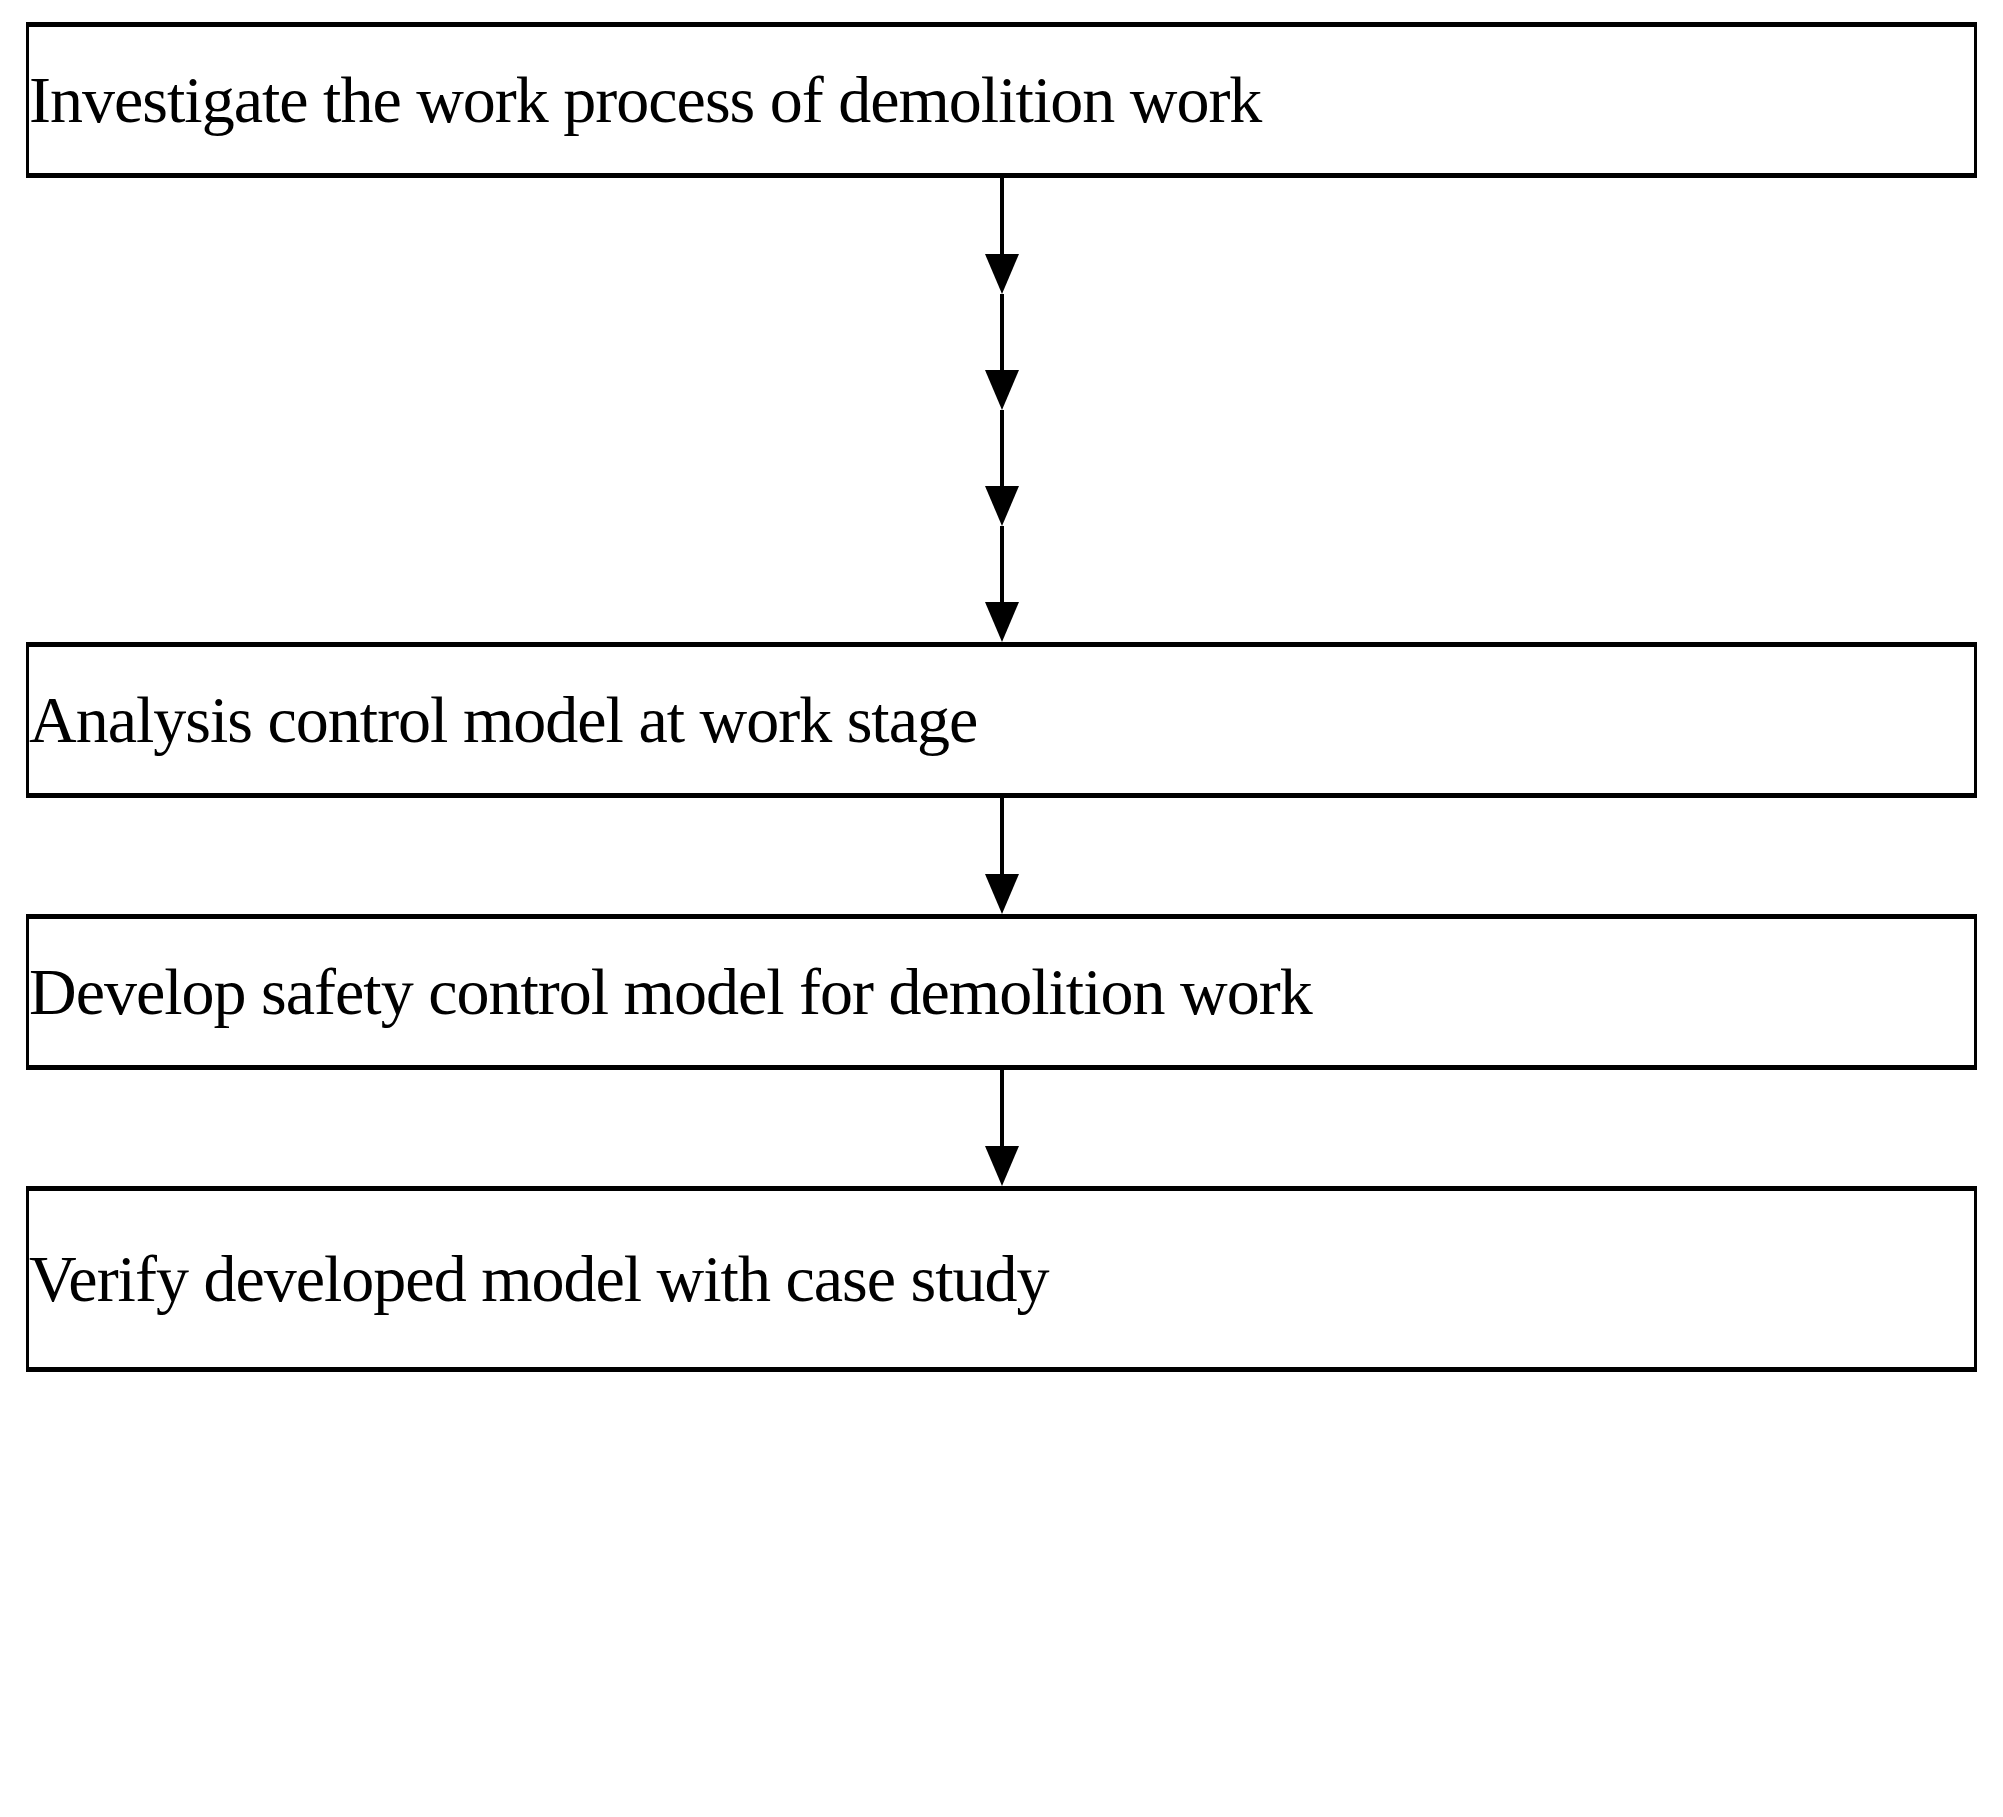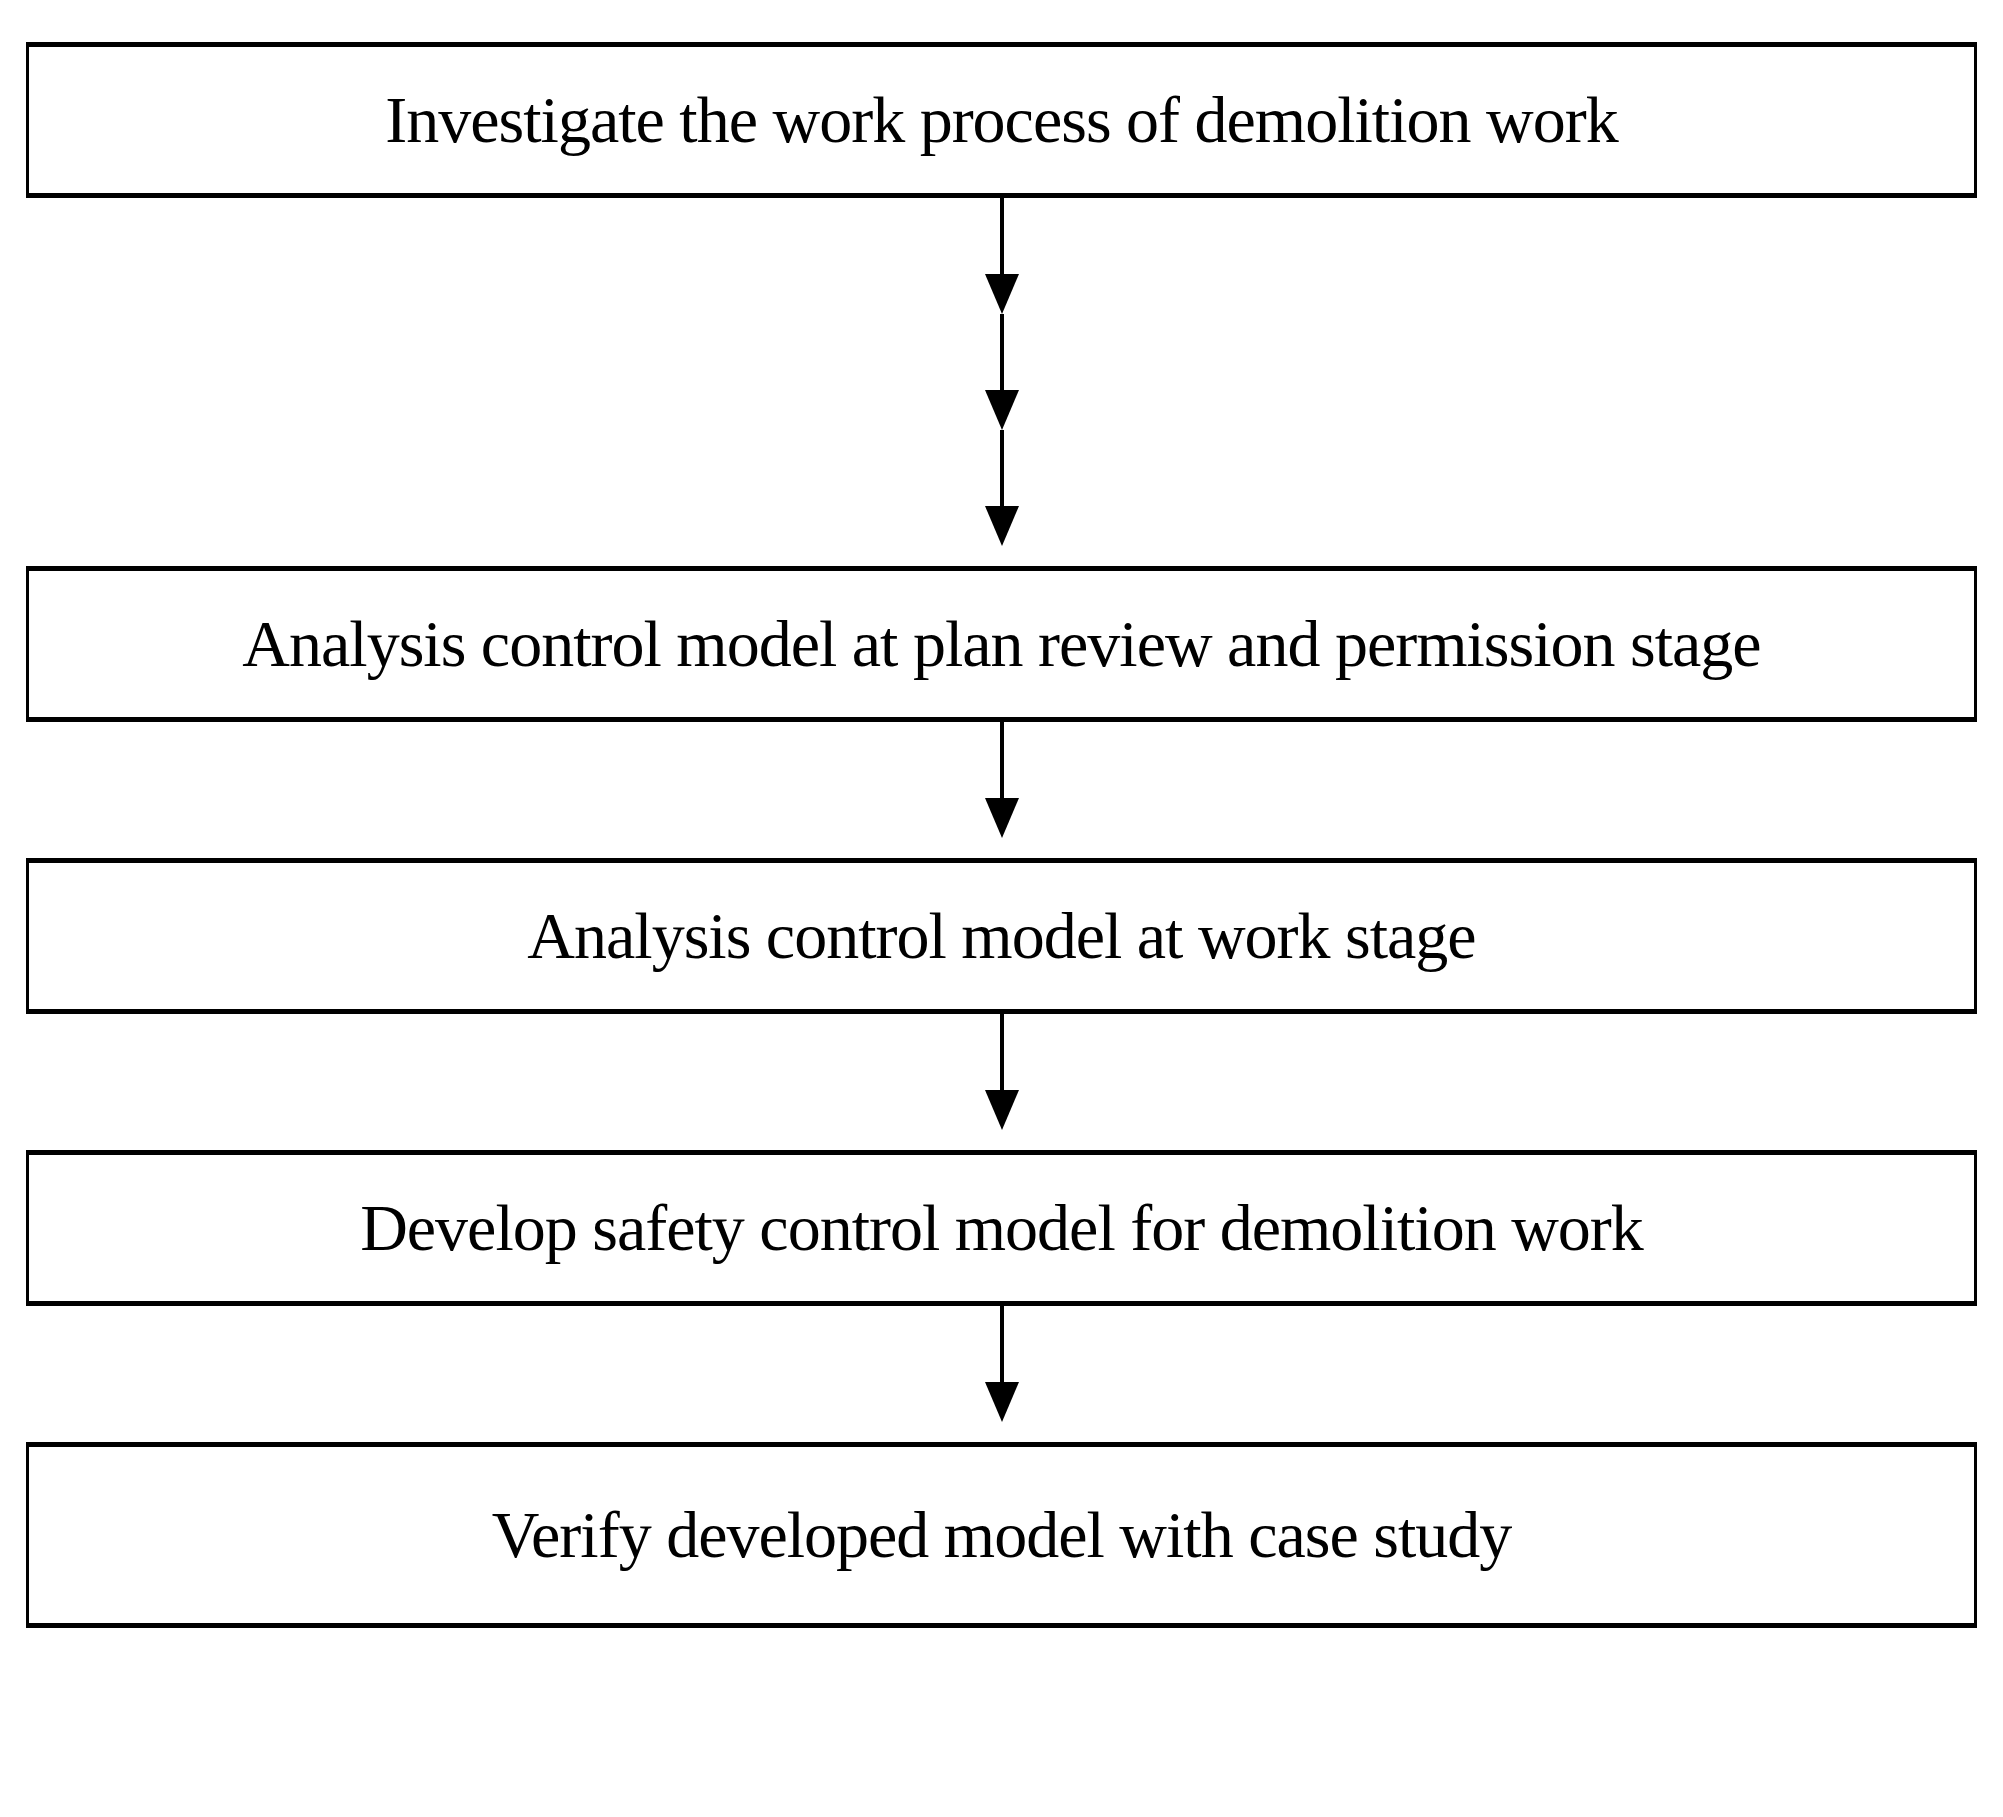--- a/index.html
+++ b/index.html
@@ -27,23 +27,21 @@
     box-sizing: border-box;
     width: 100%;
     height: 156px;
     background: #ffffff;
     border-top: 5px solid #000000;
     border-bottom: 5px solid #000000;
     border-left: 3px solid #000000;
     border-right: 3px solid #000000;
     display: flex;
     align-items: center;
-    justify-content: center;
     flex: 0 0 auto;
-    margin-top: 20px;
   }
   .box--last {
     height: 186px;
   }
   .box-label {
     font-size: 66px;
     line-height: 1;
     letter-spacing: -1px;
     white-space: nowrap;
     text-align: center;
@@ -89,23 +87,20 @@
     <div class="arrow-shaft"></div>
     <div class="arrow-head"></div>
   </div>
 
 
   <div class="arrow">
     <div class="arrow-shaft"></div>
     <div class="arrow-head"></div>
   </div>
 
-  <div class="box">
-    <span class="box-label">Analysis control model at plan review and permission stage</span>
-  </div>
 
   <div class="arrow">
     <div class="arrow-shaft"></div>
     <div class="arrow-head"></div>
   </div>
 
   <div class="box">
     <span class="box-label">Analysis control model at work stage</span>
   </div>
 

